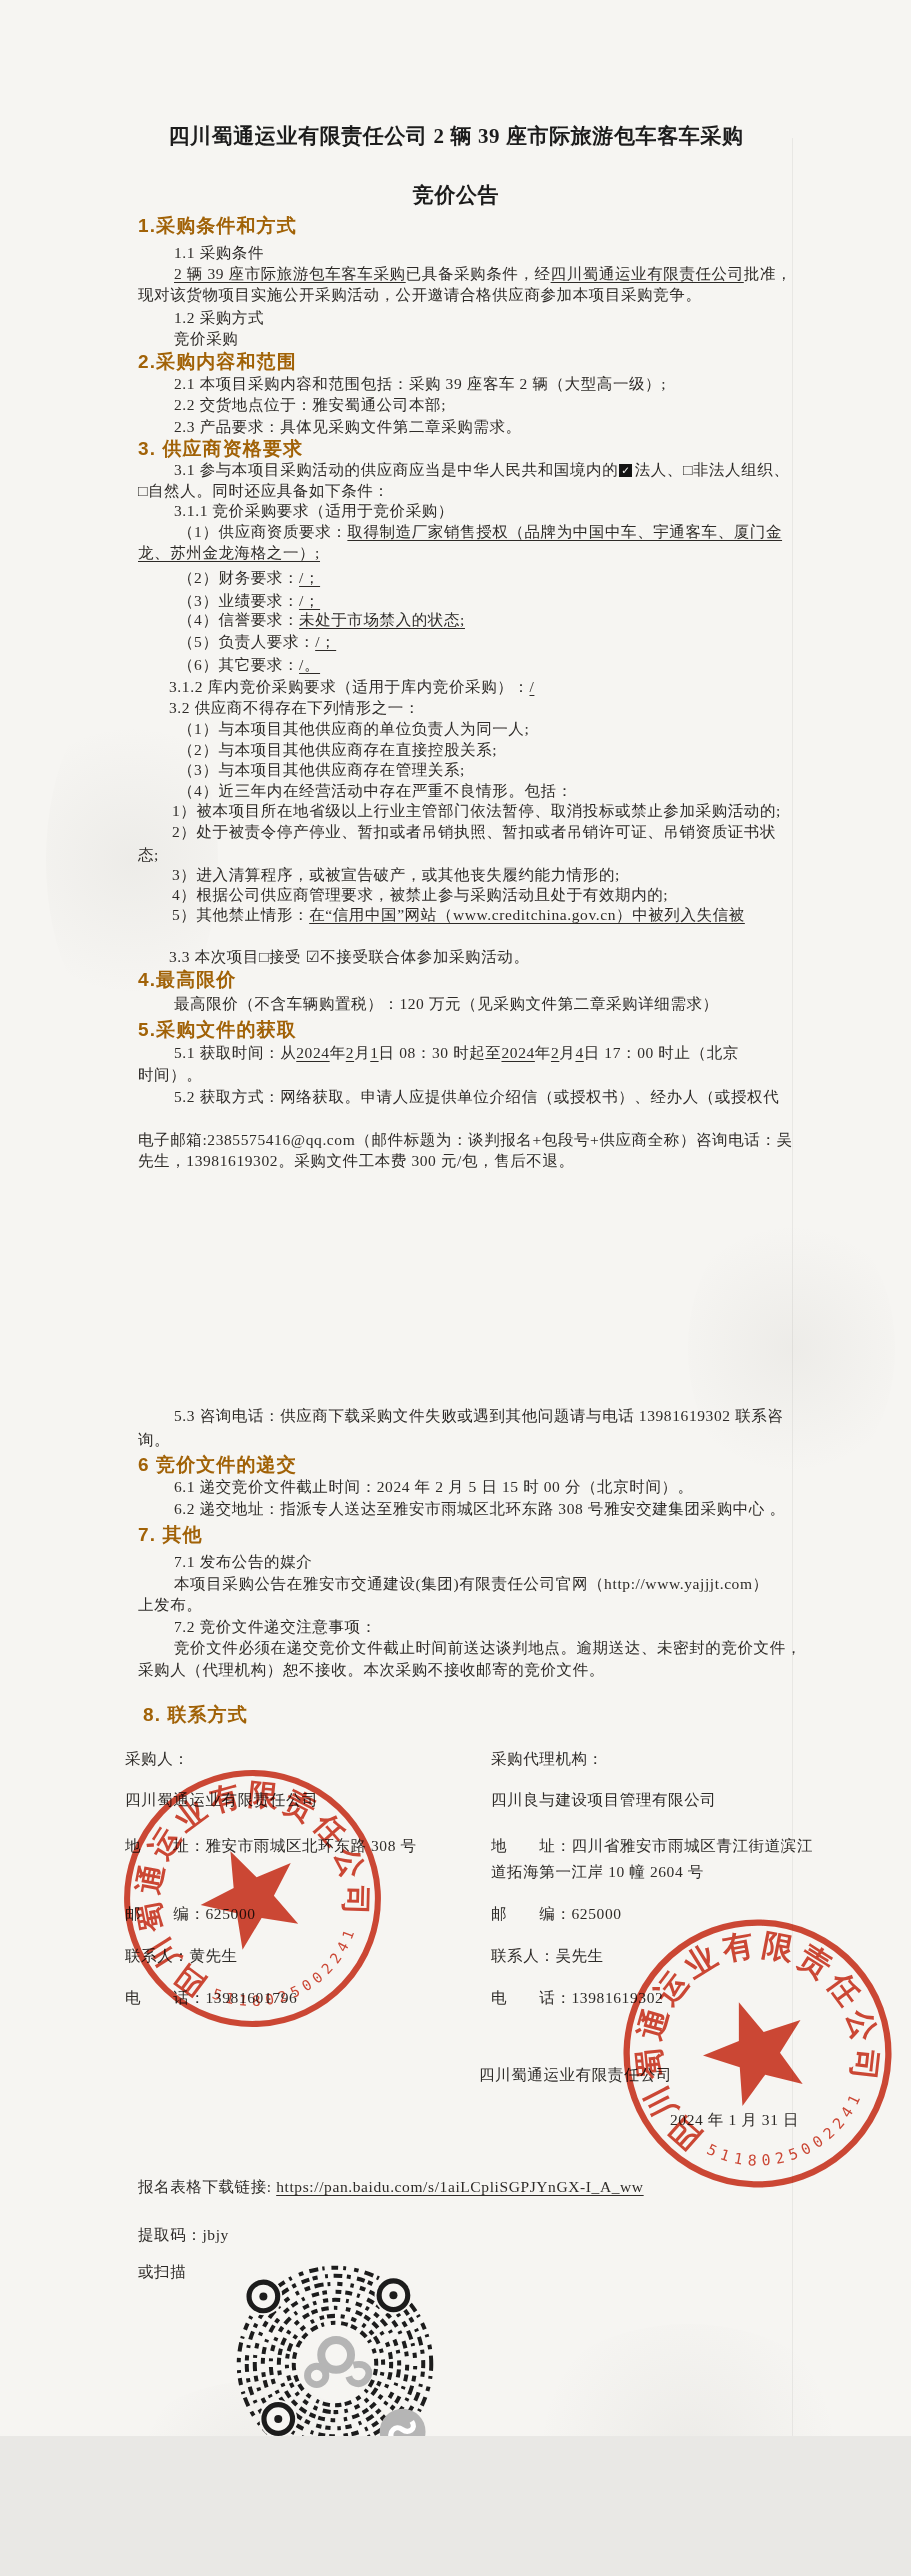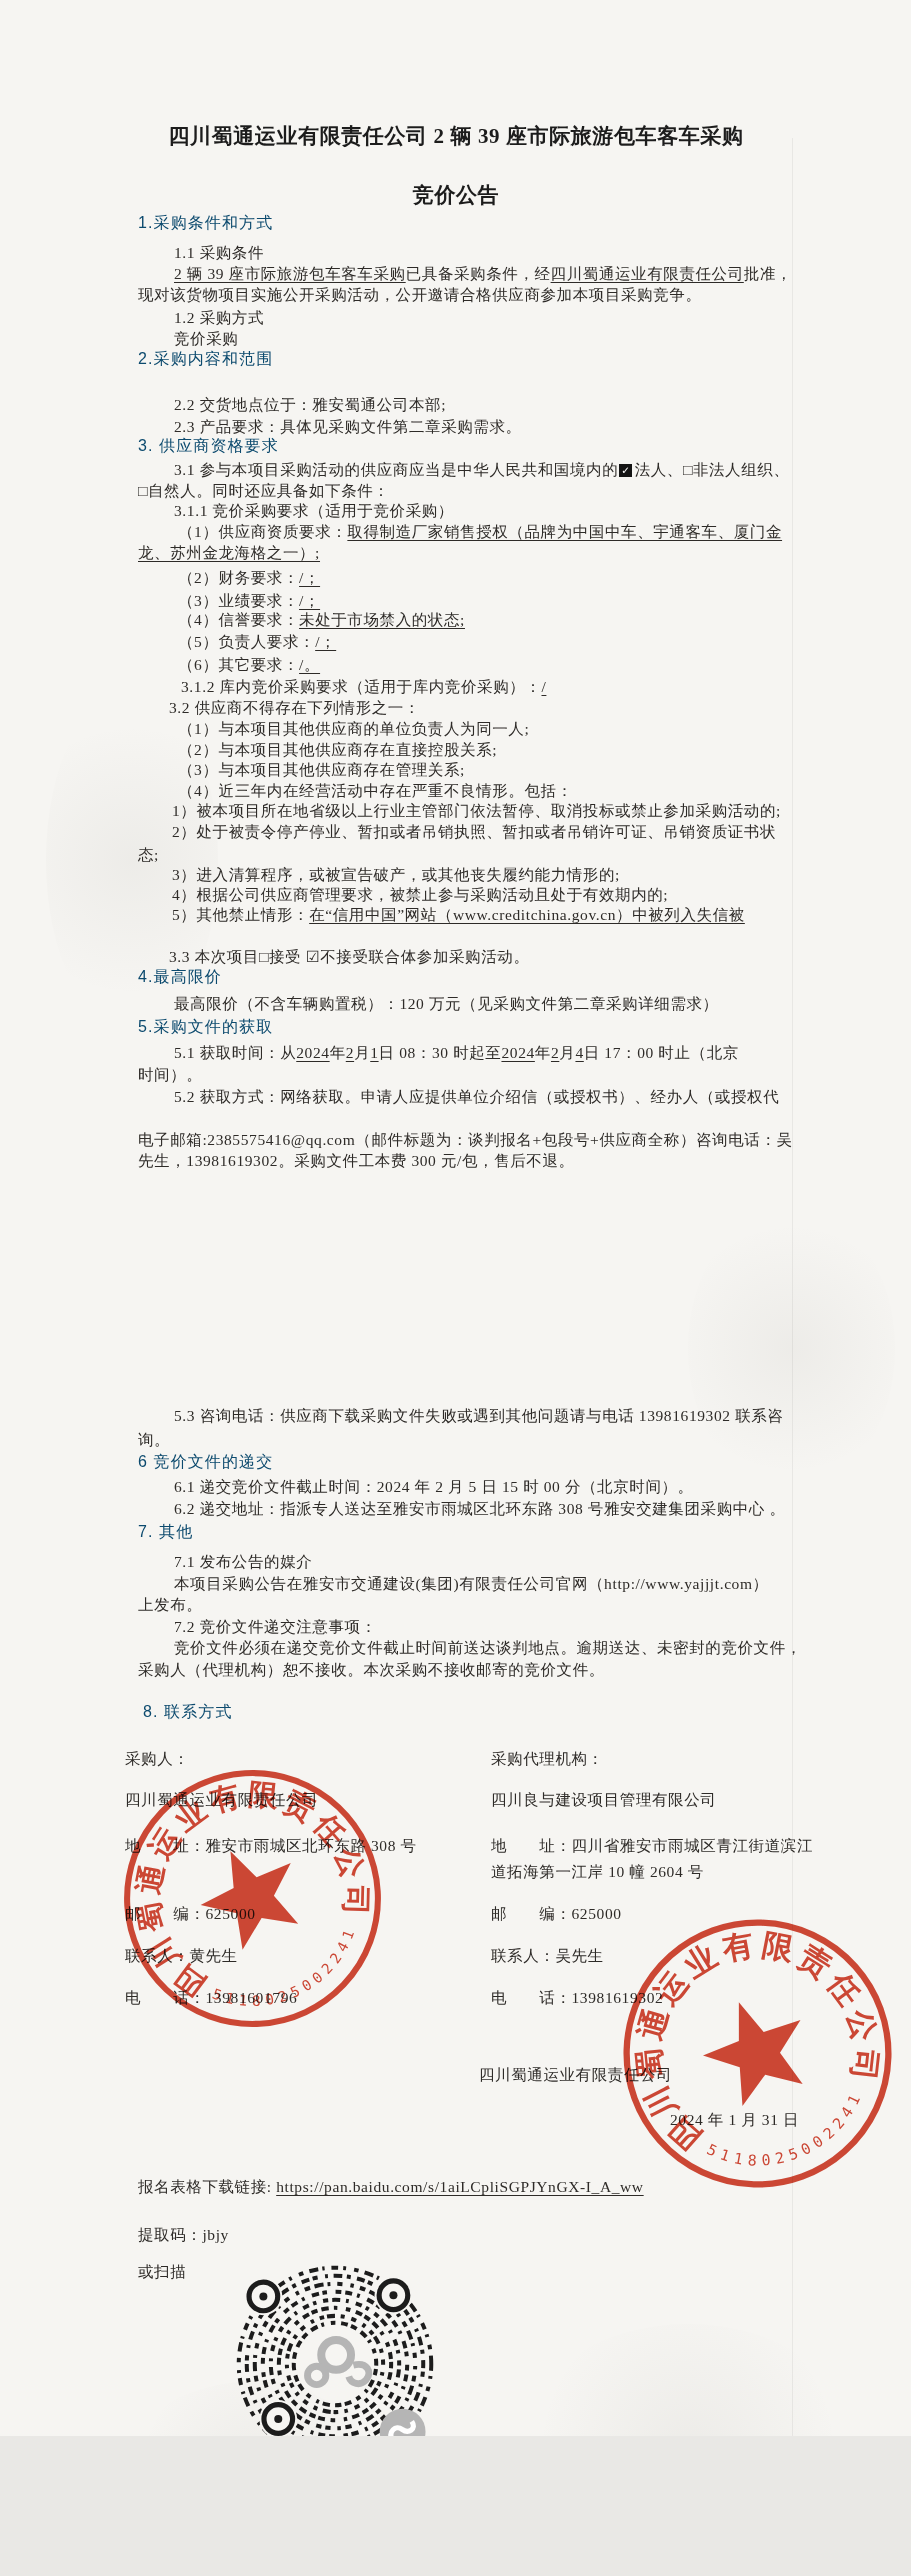--- a/index.html
+++ b/index.html
@@ -1,20 +1,20 @@
 <!DOCTYPE html>
 <html style="font-size:9.2px"><head>
 <meta charset="utf-8">
 <style>
   html,body{margin:0;padding:0;background:#e9e8e5;}
   .page{position:relative;width:912px;height:2436px;background:#f6f5f2;overflow:hidden;
         font-family:"Liberation Serif","DejaVu Serif",serif;color:#2e2b28;}
   .line{position:absolute;white-space:nowrap;font-size:15.5px;letter-spacing:0.6px;}
-  .h{font-family:"Liberation Sans","DejaVu Sans",sans-serif;font-weight:400;font-size:16px;
-     letter-spacing:1.1px;color:#0c4a6e;}
+  .h{font-family:"Liberation Sans","DejaVu Sans",sans-serif;font-weight:700;font-size:19px;
+     letter-spacing:1.1px;color:#a16207;}
   .title{left:0;width:100%;text-align:center;font-weight:700;font-size:21px;letter-spacing:0.6px;color:#1c1c1c;}
   .u{text-decoration:underline;text-underline-offset:3.4px;text-decoration-thickness:1.1px;}
   .cb{display:inline-block;width:13px;height:13px;background:#141414;color:#fff;font-size:10.3px;
       line-height:13px;text-align:center;vertical-align:1.1px;margin:0 2.3px 0 1.1px;font-family:"DejaVu Sans",sans-serif;}
   .seal{position:absolute;mix-blend-mode:multiply;opacity:.92;}
   .vline{position:absolute;left:792px;top:138px;width:1.1px;height:2387px;background:rgba(110,110,110,.10);}
   .blot{position:absolute;border-radius:50%;
         background:radial-gradient(circle,rgba(118,115,105,.07),rgba(118,115,105,0) 70%);}
   .qr{position:absolute;}
 </style>
@@ -33,35 +33,36 @@
   <div class="line title" style="top:181px;">竞价公告</div>
 
   <div class="line h" style="left:138px;top:213px;">1.采购条件和方式</div>
   <div class="line" style="left:174px;top:243px;">1.1 采购条件</div>
   <div class="line" style="left:174px;top:264px;"><span class="u">2 辆 39 座市际旅游包车客车采购</span><span>已具备采购条件，经</span><span class="u">四川蜀通运业有限责任公司</span><span>批准，</span></div>
   <div class="line" style="left:138px;top:285px;">现对该货物项目实施公开采购活动，公开邀请合格供应商参加本项目采购竞争。</div>
   <div class="line" style="left:174px;top:308px;">1.2 采购方式</div>
   <div class="line" style="left:174px;top:329px;">竞价采购</div>
 
   <div class="line h" style="left:138px;top:349px;">2.采购内容和范围</div>
+  <div class="line" style="left:174px;top:374px;">2.1 本项目采购内容和范围包括：采购 39 座客车 2 辆（大型高一级）;</div>
   <div class="line" style="left:174px;top:395px;">2.2 交货地点位于：雅安蜀通公司本部;</div>
   <div class="line" style="left:174px;top:417px;">2.3 产品要求：具体见采购文件第二章采购需求。</div>
 
   <div class="line h" style="left:138px;top:436px;">3. 供应商资格要求</div>
   <div class="line" style="left:174px;top:460px;"><span>3.1 参与本项目采购活动的供应商应当是中华人民共和国境内的</span><span class="cb">✓</span><span>法人、□非法人组织、</span></div>
   <div class="line" style="left:138px;top:481px;">□自然人。同时还应具备如下条件：</div>
   <div class="line" style="left:174px;top:501px;">3.1.1 竞价采购要求（适用于竞价采购）</div>
   <div class="line" style="left:178px;top:522px;"><span>（1）供应商资质要求：</span><span class="u">取得制造厂家销售授权（品牌为中国中车、宇通客车、厦门金</span></div>
   <div class="line" style="left:138px;top:543px;"><span class="u">龙、苏州金龙海格之一）;</span></div>
   <div class="line" style="left:178px;top:568px;"><span>（2）财务要求：</span><span class="u">/；</span></div>
   <div class="line" style="left:178px;top:591px;"><span>（3）业绩要求：</span><span class="u">/；</span></div>
   <div class="line" style="left:178px;top:610px;"><span>（4）信誉要求：</span><span class="u">未处于市场禁入的状态;</span></div>
   <div class="line" style="left:178px;top:632px;"><span>（5）负责人要求：</span><span class="u">/；</span></div>
   <div class="line" style="left:178px;top:655px;"><span>（6）其它要求：</span><span class="u">/。</span></div>
-  <div class="line" style="left:169px;top:677px;margin-left:12px;"><span>3.1.2 库内竞价采购要求（适用于库内竞价采购）：</span><span class="u">/</span></div>
+  <div class="line" style="left:169px;top:677px;"><span>3.1.2 库内竞价采购要求（适用于库内竞价采购）：</span><span class="u">/</span></div>
   <div class="line" style="left:169px;top:698px;">3.2 供应商不得存在下列情形之一：</div>
   <div class="line" style="left:178px;top:719px;">（1）与本项目其他供应商的单位负责人为同一人;</div>
   <div class="line" style="left:178px;top:740px;">（2）与本项目其他供应商存在直接控股关系;</div>
   <div class="line" style="left:178px;top:760px;">（3）与本项目其他供应商存在管理关系;</div>
   <div class="line" style="left:178px;top:781px;">（4）近三年内在经营活动中存在严重不良情形。包括：</div>
   <div class="line" style="left:172px;top:801px;">1）被本项目所在地省级以上行业主管部门依法暂停、取消投标或禁止参加采购活动的;</div>
   <div class="line" style="left:172px;top:822px;">2）处于被责令停产停业、暂扣或者吊销执照、暂扣或者吊销许可证、吊销资质证书状</div>
   <div class="line" style="left:138px;top:845px;">态;</div>
   <div class="line" style="left:172px;top:865px;">3）进入清算程序，或被宣告破产，或其他丧失履约能力情形的;</div>
   <div class="line" style="left:172px;top:885px;">4）根据公司供应商管理要求，被禁止参与采购活动且处于有效期内的;</div>

